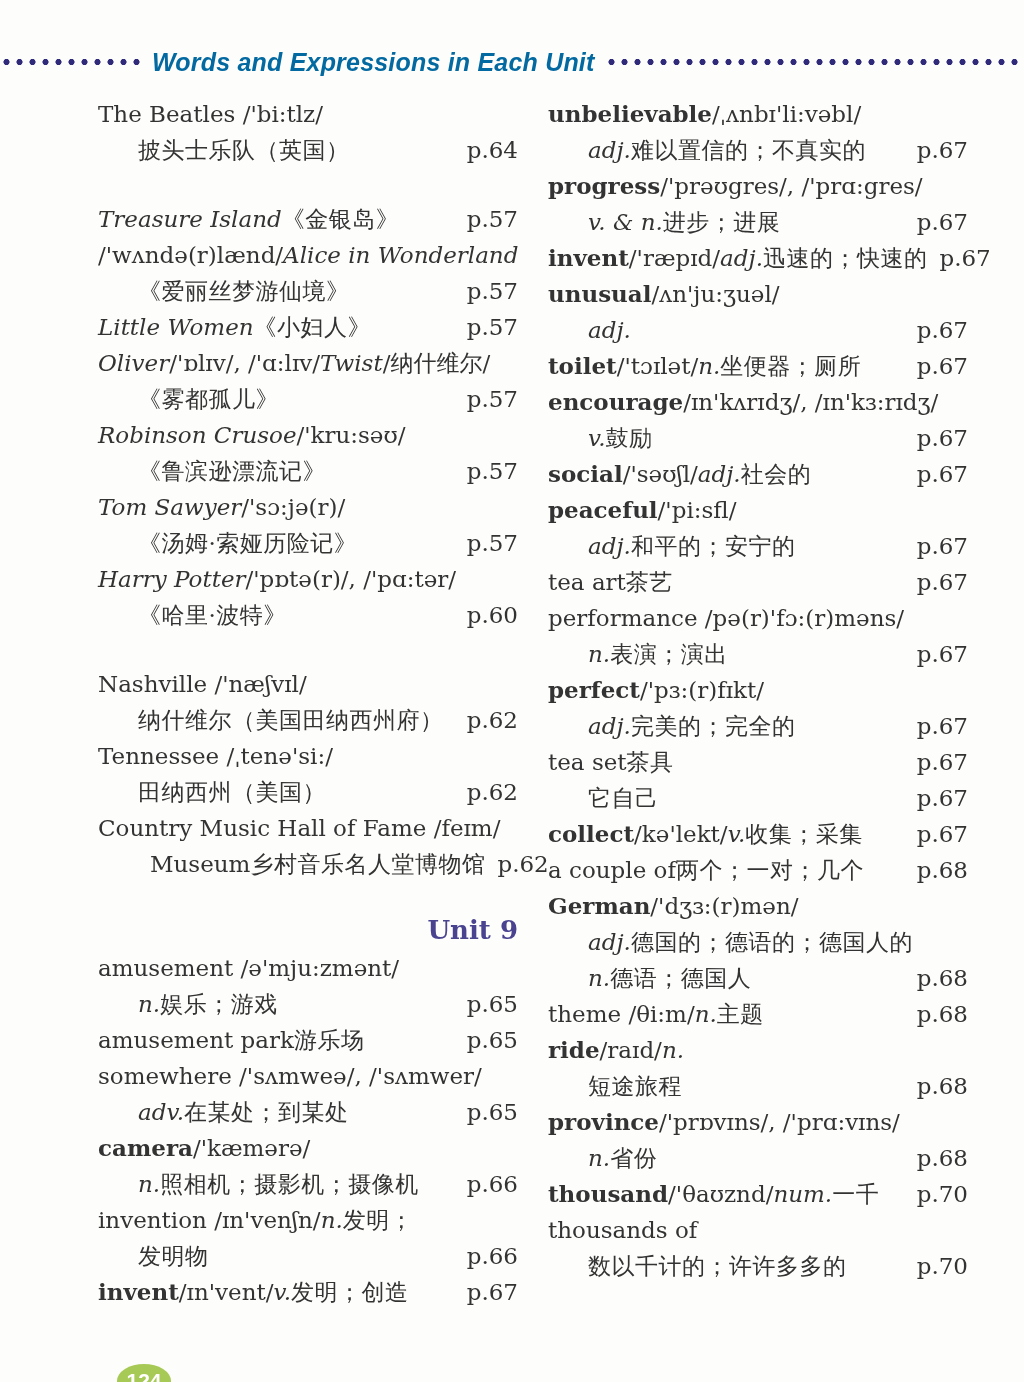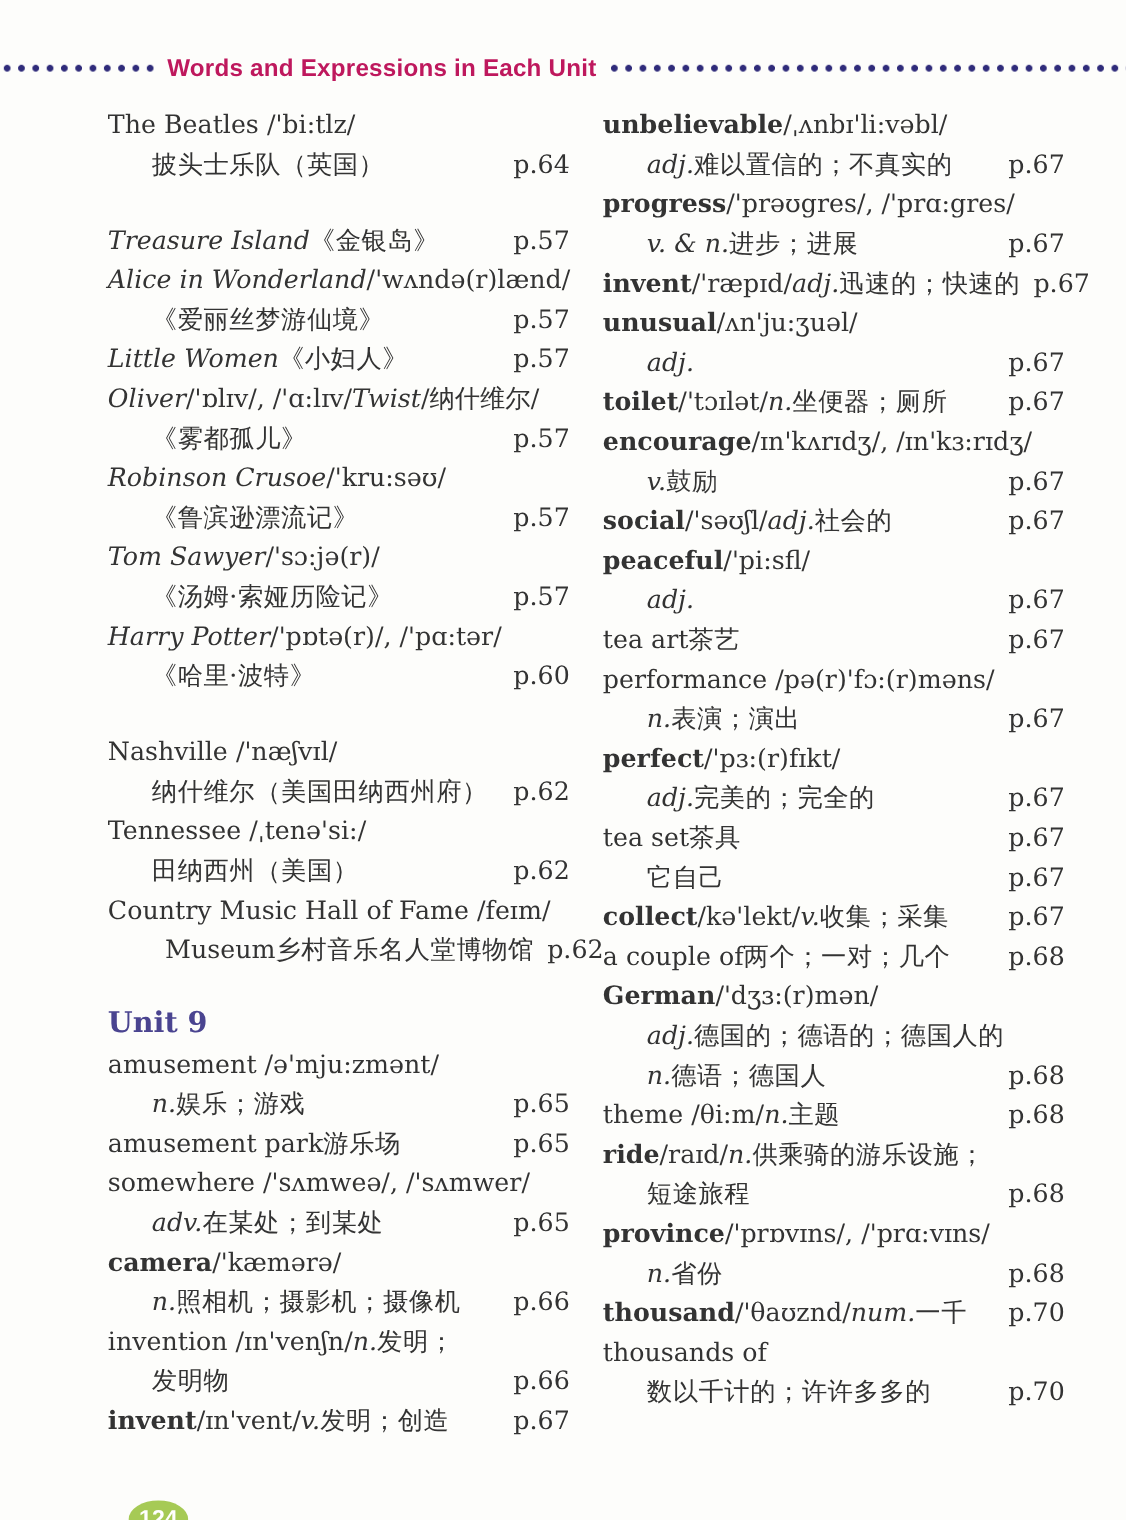--- a/index.html
+++ b/index.html
@@ -18,42 +18,42 @@
     height:8px;
     background-image:radial-gradient(circle, #2f2b7a 2.7px, rgba(47,43,122,0) 3.4px);
     background-size:13px 8px;
     background-repeat:repeat-x;
     background-position:left center;
   }
   .dots-left { width:146px; flex:none; }
   .dots-right { flex:1; }
   .header-title {
     font-family:"Liberation Sans","DejaVu Sans",sans-serif;
-    font-weight:bold; font-size:22px; color:#be185d;
-    padding:0 10px 0 6px; white-space:nowrap; letter-spacing:0.2px;
+    font-weight:bold; font-size:25px; color:#0369a1;
+    padding:0 10px 0 6px; white-space:nowrap; letter-spacing:0.2px;font-style:italic;
   }
 
   
   .columns { display:flex; gap:30px; padding:16px 56px 0 55px;margin-left:43px; }
   .col { flex:1; min-width:0; }
   .line {
     display:flex; align-items:baseline;
     line-height:36px; font-size:23px; white-space:nowrap;
   }
   .indent1 { padding-left:40px; }
   .indent2 { padding-left:52px; }
   .seg { display:inline; }
   .seg.b { font-weight:bold; }
   .seg.i { font-style:italic; }
   .seg.zh { letter-spacing:0.5px; }
   .pageref { margin-left:auto; padding-left:12px; }
   .spacer { height:33px; }
   .unit-heading {
     font-size:26px; font-weight:bold; color:#4a4490;
-    line-height:36px; margin:30px 0 2px 0;
+    line-height:36px; margin:30px 0 2px 0;text-align:right;
   }
 
   
   .page-badge {
     position:absolute; left:117px; top:1364px;
     width:54px; height:34px;
     background:#a6ca55; border-radius:50%;
     display:flex; align-items:center; justify-content:center;
     color:#ffffff; font-family:"Liberation Sans","DejaVu Sans",sans-serif;
     font-weight:bold; font-size:21px;
@@ -79,22 +79,22 @@
           <span class="seg zh">披头士乐队（英国）</span>
           <span class="pageref">p.64</span>
         </div>
         <div class="spacer"></div>
         <div class="line indent0">
           <span class="seg i">Treasure Island</span>
           <span class="seg zh">《金银岛》</span>
           <span class="pageref">p.57</span>
         </div>
         <div class="line indent0">
+          <span class="seg r"> /'wʌndə(r)lænd/</span>
           <span class="seg i">Alice in Wonderland</span>
-          <span class="seg r"> /'wʌndə(r)lænd/</span>
         </div>
         <div class="line indent1">
           <span class="seg zh">《爱丽丝梦游仙境》</span>
           <span class="pageref">p.57</span>
         </div>
         <div class="line indent0">
           <span class="seg i">Little Women</span>
           <span class="seg zh">《小妇人》</span>
           <span class="pageref">p.57</span>
         </div>
@@ -259,20 +259,21 @@
           <span class="seg i">adj.</span>
           <span class="seg zh"> 社会的</span>
           <span class="pageref">p.67</span>
         </div>
         <div class="line indent0">
           <span class="seg b">peaceful</span>
           <span class="seg r"> /'pi:sfl/</span>
         </div>
         <div class="line indent1">
           <span class="seg i">adj.</span>
+          <span class="seg zh"> 和平的；安宁的</span>
           <span class="pageref">p.67</span>
         </div>
         <div class="line indent0">
           <span class="seg r">tea art </span>
           <span class="seg zh">茶艺</span>
           <span class="pageref">p.67</span>
         </div>
         <div class="line indent0">
           <span class="seg r">performance /pə(r)'fɔ:(r)məns/</span>
         </div>
@@ -327,21 +328,20 @@
         <div class="line indent0">
           <span class="seg r">theme /θi:m/ </span>
           <span class="seg i">n.</span>
           <span class="seg zh"> 主题</span>
           <span class="pageref">p.68</span>
         </div>
         <div class="line indent0">
           <span class="seg b">ride</span>
           <span class="seg r"> /raɪd/ </span>
           <span class="seg i">n.</span>
-          <span class="seg zh"> 供乘骑的游乐设施；</span>
         </div>
         <div class="line indent1">
           <span class="seg zh">短途旅程</span>
           <span class="pageref">p.68</span>
         </div>
         <div class="line indent0">
           <span class="seg b">province</span>
           <span class="seg r"> /'prɒvɪns/, /'prɑ:vɪns/</span>
         </div>
         <div class="line indent1">

